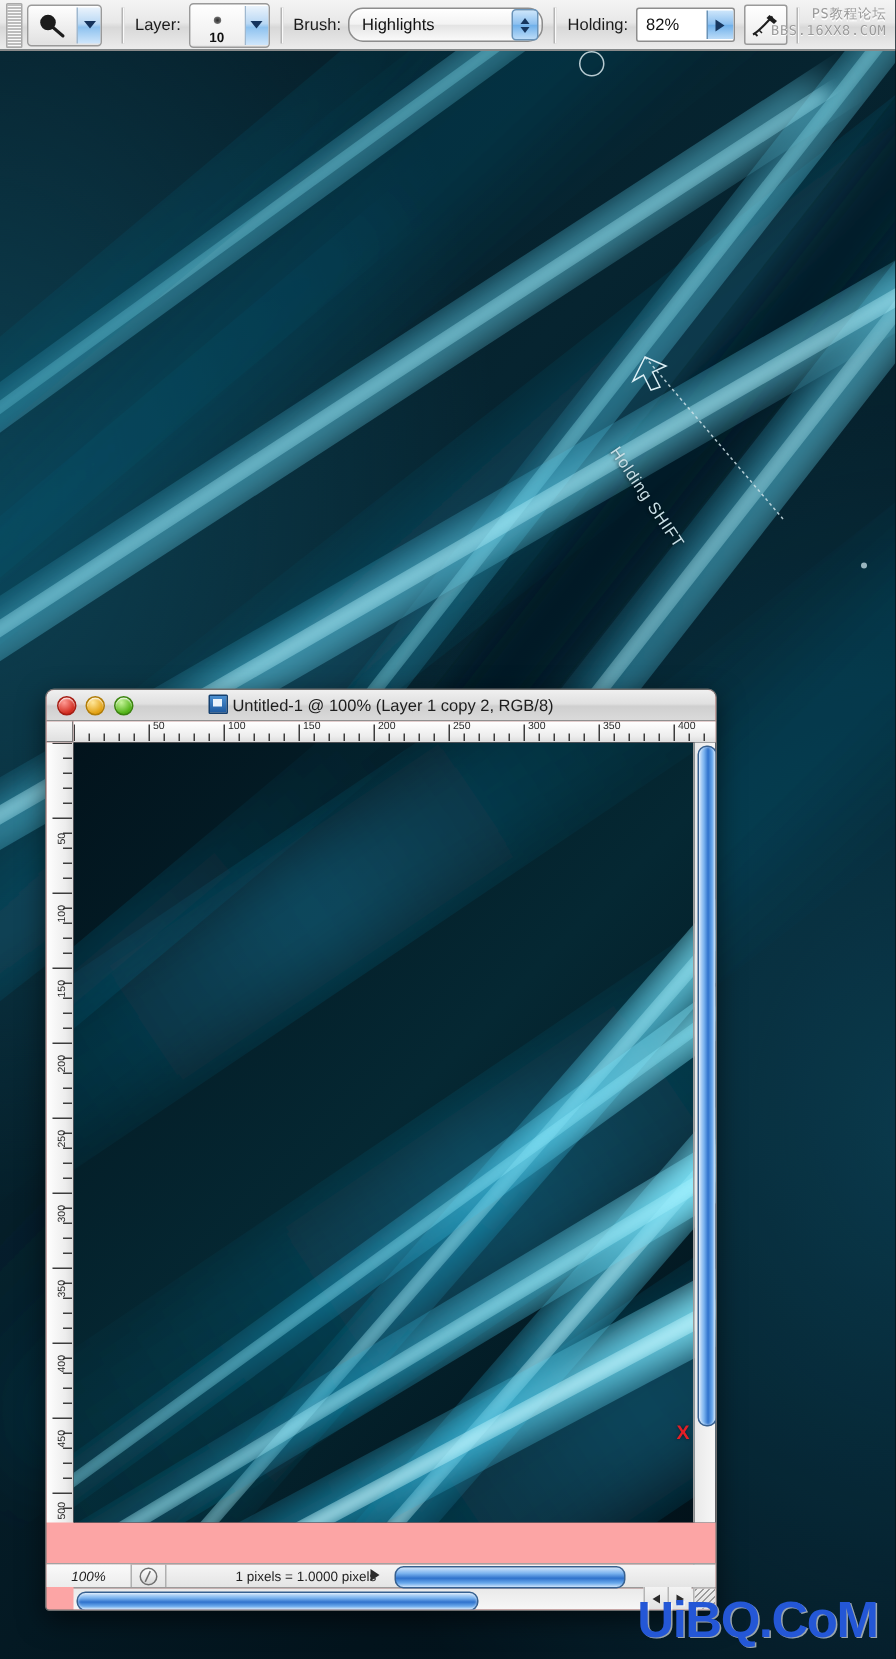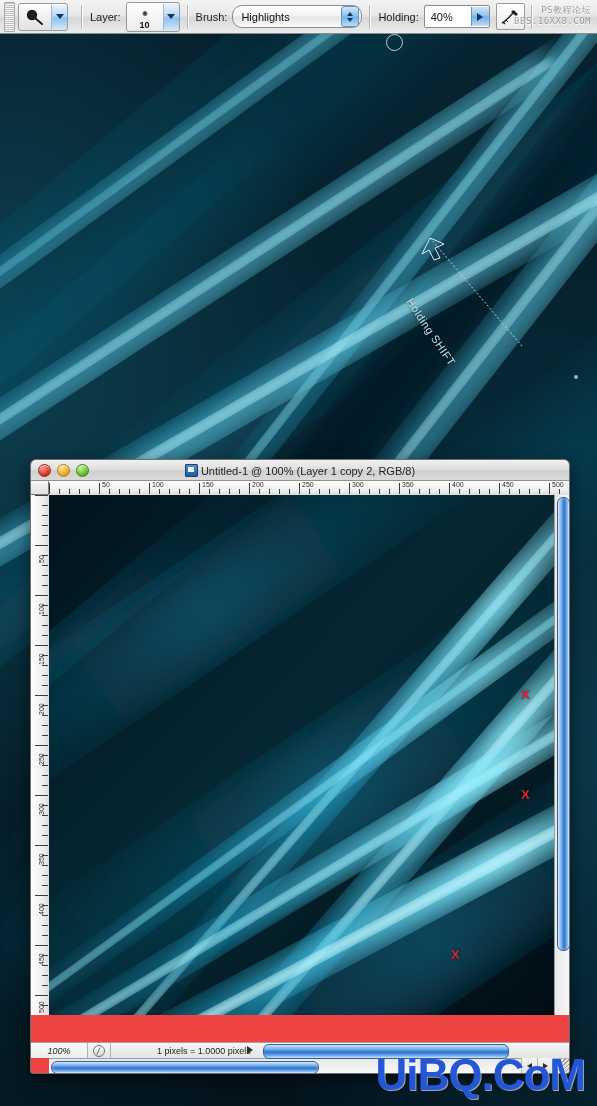--- a/index.html
+++ b/index.html
@@ -133,22 +133,22 @@
   }
   .shift-label{
     position:absolute;left:10px;top:72px;
     font-size:11px;color:#c9dfe6;letter-spacing:.5px;
     transform:rotate(56deg);transform-origin:0 0;white-space:nowrap;
     text-shadow:0 1px 2px rgba(0,0,0,.55);
   }
 
   
   #docwin{
-    position:absolute;left:30px;top:459px;width:540px;height:615px;
-    background:#ef4444;
+    position:absolute;left:30px;top:459px;width:448px;height:615px;
+    background:#fca5a5;
     border:1px solid #6e6e6e;border-radius:6px 6px 3px 3px;
     box-shadow:0 6px 18px rgba(0,0,0,.55);
     overflow:hidden;box-sizing:border-box;
   }
   .titlebar{
     height:21px;width:100%;box-sizing:border-box;
     background:linear-gradient(to bottom,#f0f0f0 0%,#e0e0e0 46%,#cfcfcf 54%,#dadada 100%);
     border-bottom:1px solid #8f8f8f;
     display:flex;align-items:center;position:relative;padding-left:7px;
   }
@@ -279,21 +279,21 @@
   .st-mini-sb{
     position:absolute;left:232px;top:1px;right:60px;height:13px;border-radius:6px;
     background:linear-gradient(to bottom,#cfe4fb 0%,#7cb4ef 30%,#2f72cc 55%,#6aa9ec 80%,#cde3fa 100%);
     border:1px solid #37608f;
   }
 
   
   .wm-bottom{
     position:absolute;right:12px;bottom:6px;
     font-family:"Liberation Sans",sans-serif;
-    font-size:44px;font-weight:bold;color:#2457d6;
+    font-size:34px;font-weight:bold;color:#2457d6;
     letter-spacing:-1px;
     text-shadow:1px 1px 0 rgba(255,255,255,.6);
   }
 </style>
 </head>
 <body>
 
 <div id="app">
 
   <div id="desktop">
@@ -417,21 +417,21 @@
       <span class="stepper">
         <i class="stp-up"></i>
         <i class="stp-dn"></i>
       </span>
     </div>
 
     <div class="sep"></div>
 
     <span class="lbl">Holding:</span>
     <div class="num-field">
-      <span class="num-val">40%</span>
+      <span class="num-val">82%</span>
       <span class="num-arrow">
         <i class="tri-right"></i>
       </span>
     </div>
 
     <div class="airbrush">
       <svg width="20" height="18" viewBox="0 0 20 18">
         <path d="M2 15 C6 13 9 9 15 3" stroke="#1e1e1e" stroke-width="1.4" fill="none"></path>
         <path d="M13 2 L18 6 L16 8 L11 4 Z" fill="#1e1e1e"></path>
         <path d="M3 14 l2 2" stroke="#1e1e1e" stroke-width="1.2"></path>

